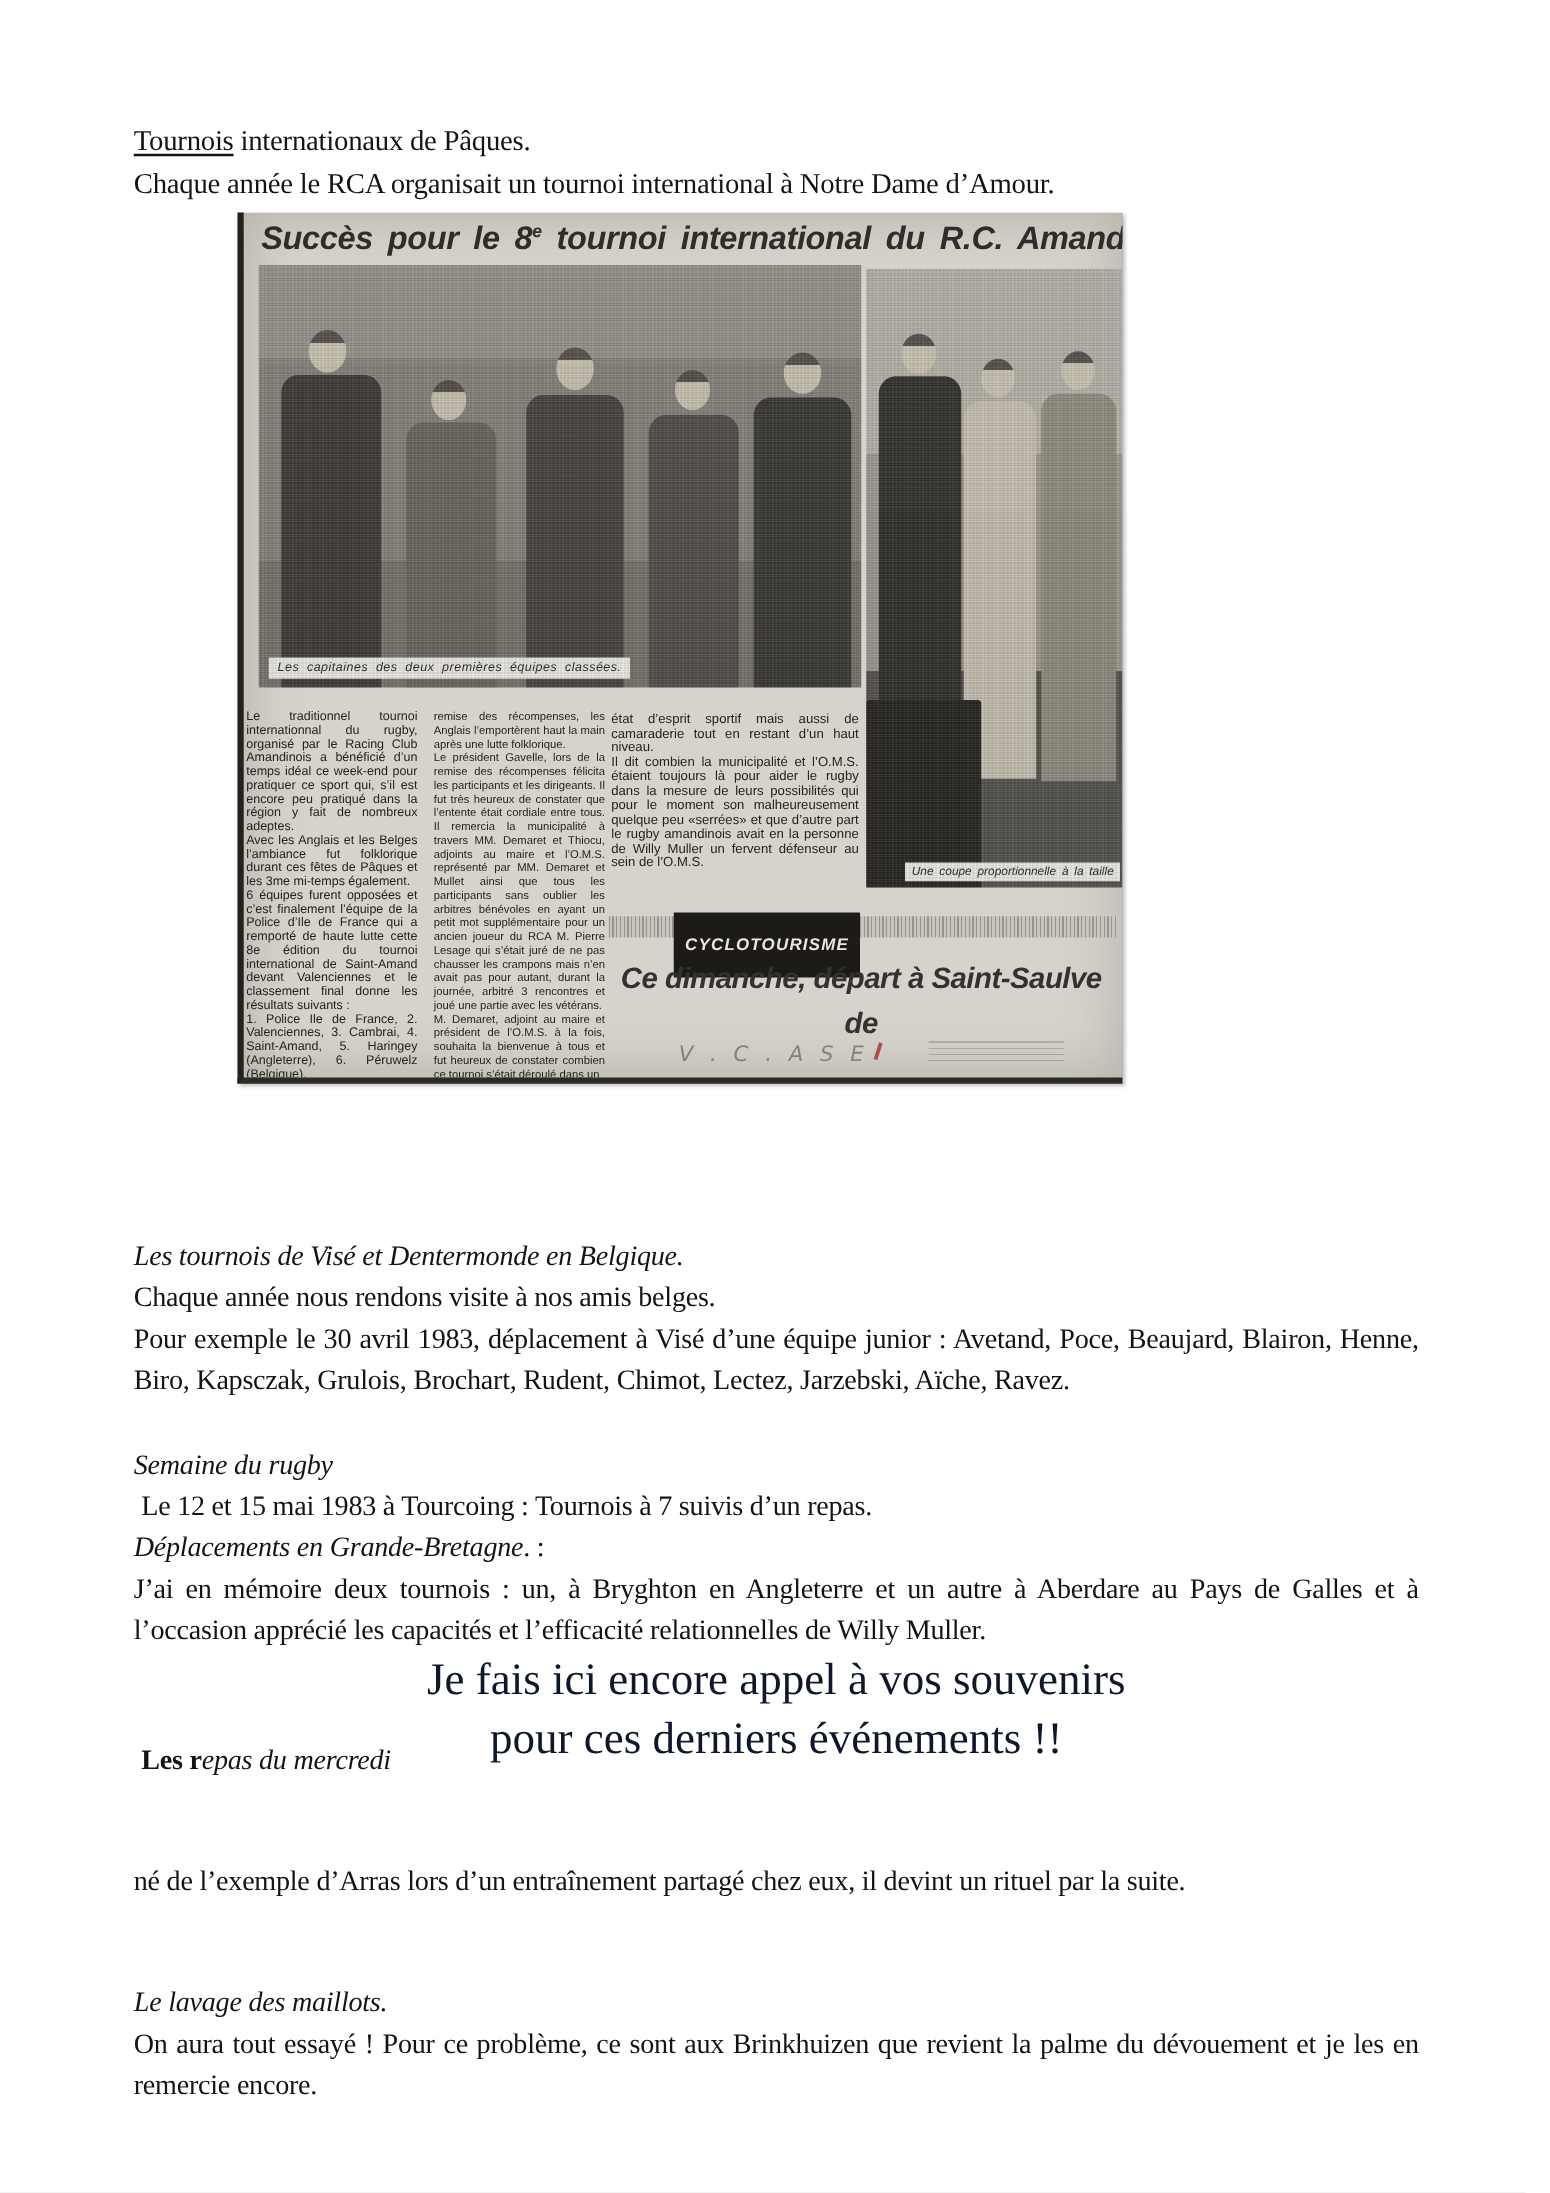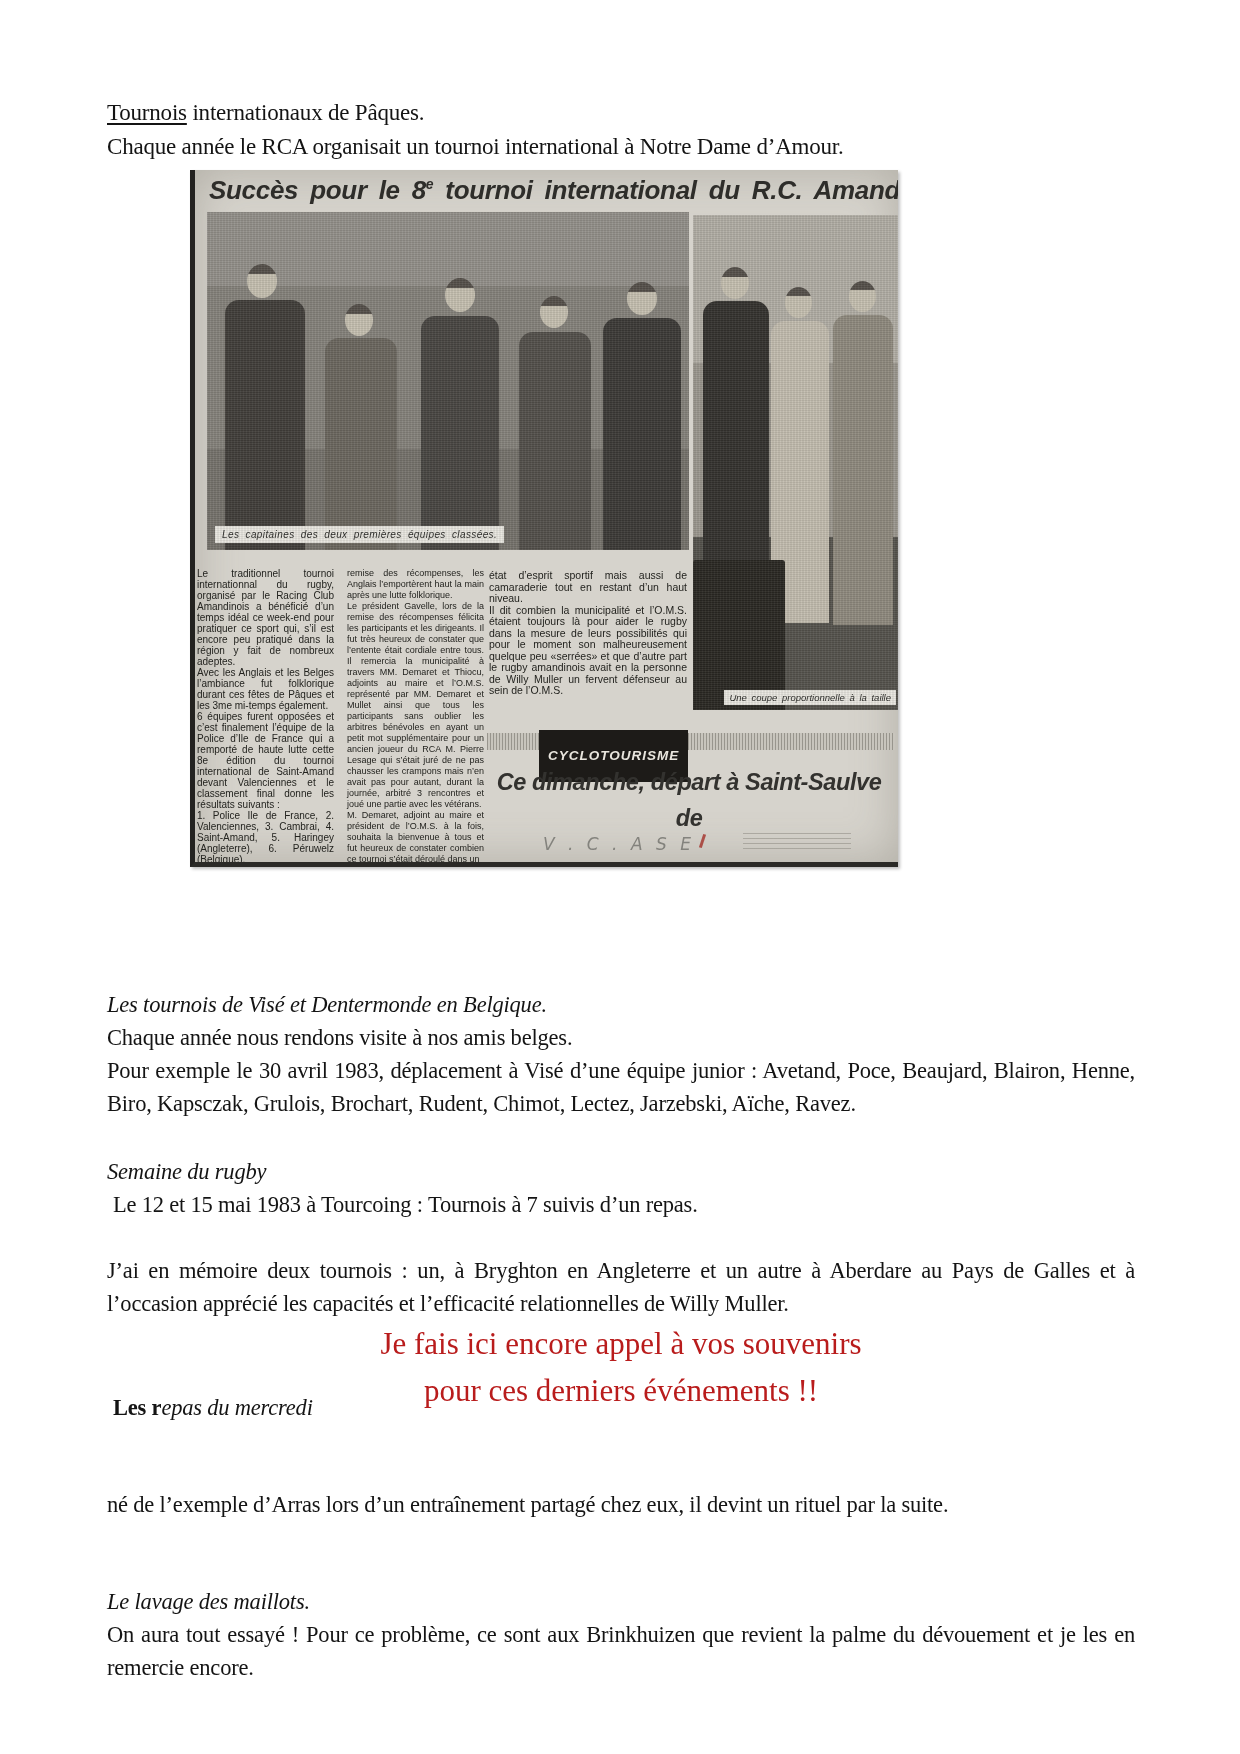--- a/index.html
+++ b/index.html
@@ -71,21 +71,21 @@
   .red-mark{position:absolute; left:506px; top:664px; width:3px; height:14px;
     background:#a33028; transform:rotate(18deg); opacity:.8;}
   .stamp{position:absolute; left:548px; top:663px; width:108px; height:16px; opacity:.55;
     background:repeating-linear-gradient(0deg, #8d8a82 0 1px, transparent 1px 5px);}
   
   .sec{position:absolute; left:107px; width:1028px; font-size:22.5px; line-height:33px; letter-spacing:-0.2px;}
   .bi{font-weight:normal; font-style:italic;}
   .b{font-weight:bold;}
   .just{text-align:justify;}
   .indent{padding-left:6px;}
-  .appeal{position:absolute; left:107px; width:1028px; text-align:center; font-size:31px; line-height:47px; color:#b91c1c;}
+  .appeal{position:absolute; left:107px; width:1028px; text-align:center; font-size:36px; line-height:47px; color:#0f172a;}
 </style>
 </head>
 <body>
 
 <div class="page">
 
   <div class="intro">
     <div><span class="uword">Tournois</span><span> internationaux de Pâques.</span></div>
     <div>Chaque année le RCA organisait un tournoi international à Notre Dame d’Amour.</div>
   </div>
@@ -143,20 +143,21 @@
     <div class="stamp"></div>
   </div>
 
   <div class="sec bi" style="top:988px;">Les tournois de Visé et Dentermonde en Belgique.</div>
   <div class="sec" style="top:1021px;">Chaque année nous rendons visite à nos amis belges.</div>
   <div class="sec just" style="top:1054px;">Pour exemple le 30 avril 1983, déplacement à Visé d’une équipe junior : Avetand, Poce, Beaujard, Blairon, Henne, Biro, Kapsczak, Grulois, Brochart, Rudent, Chimot, Lectez, Jarzebski, Aïche, Ravez.</div>
 
   <div class="sec bi" style="top:1155px;">Semaine du rugby</div>
   <div class="sec indent" style="top:1188px;">Le 12 et 15 mai 1983 à Tourcoing : Tournois à 7 suivis d’un repas.</div>
 
+  <div class="sec" style="top:1221px;"><span class="bi">Déplacements en Grande-Bretagne</span><span>. :</span></div>
   <div class="sec just" style="top:1254px;">J’ai en mémoire deux tournois : un, à Bryghton en Angleterre et un autre à Aberdare au Pays de Galles et à l’occasion apprécié les capacités et l’efficacité relationnelles de Willy Muller.</div>
 
   <div class="appeal" style="top:1320px;">
     <div>Je fais ici encore appel à vos souvenirs</div>
     <div>pour ces derniers événements !!</div>
   </div>
 
   <div class="sec indent" style="top:1391px;"><span class="b">Les r</span><span class="bi">epas du mercredi</span></div>
   <div class="sec just" style="top:1488px;">né de l’exemple d’Arras lors d’un entraînement partagé chez eux, il devint un rituel par la suite.</div>
 

